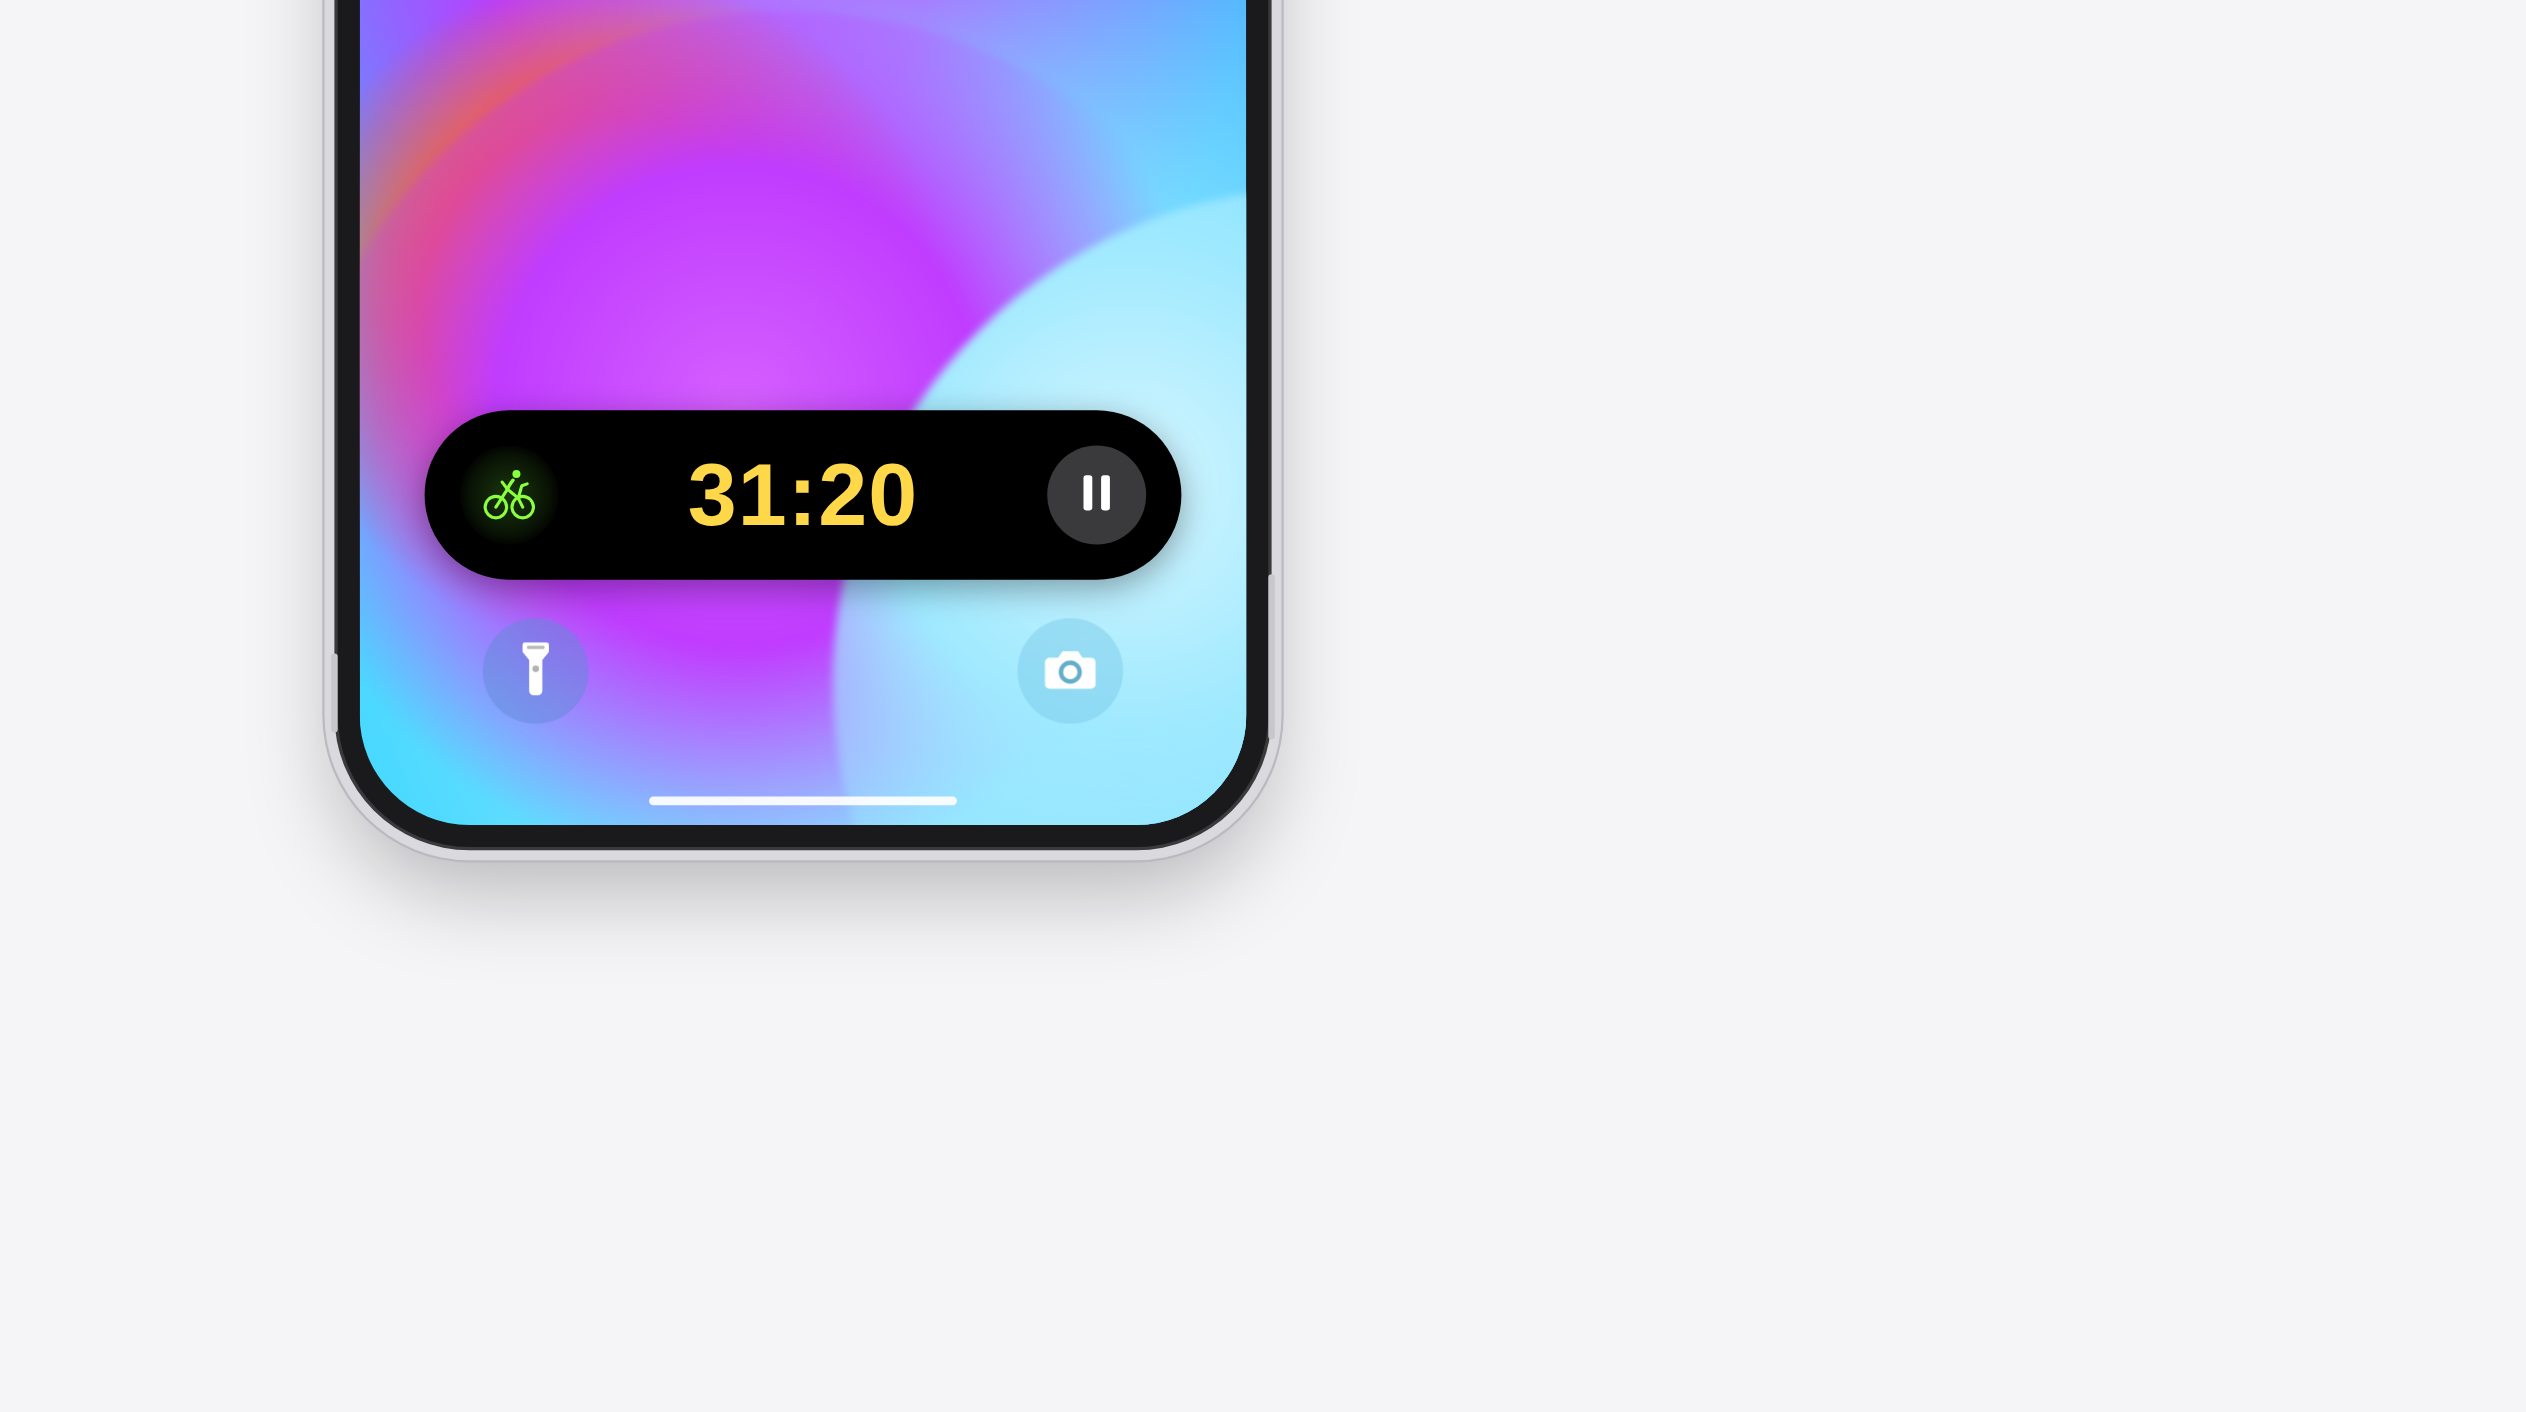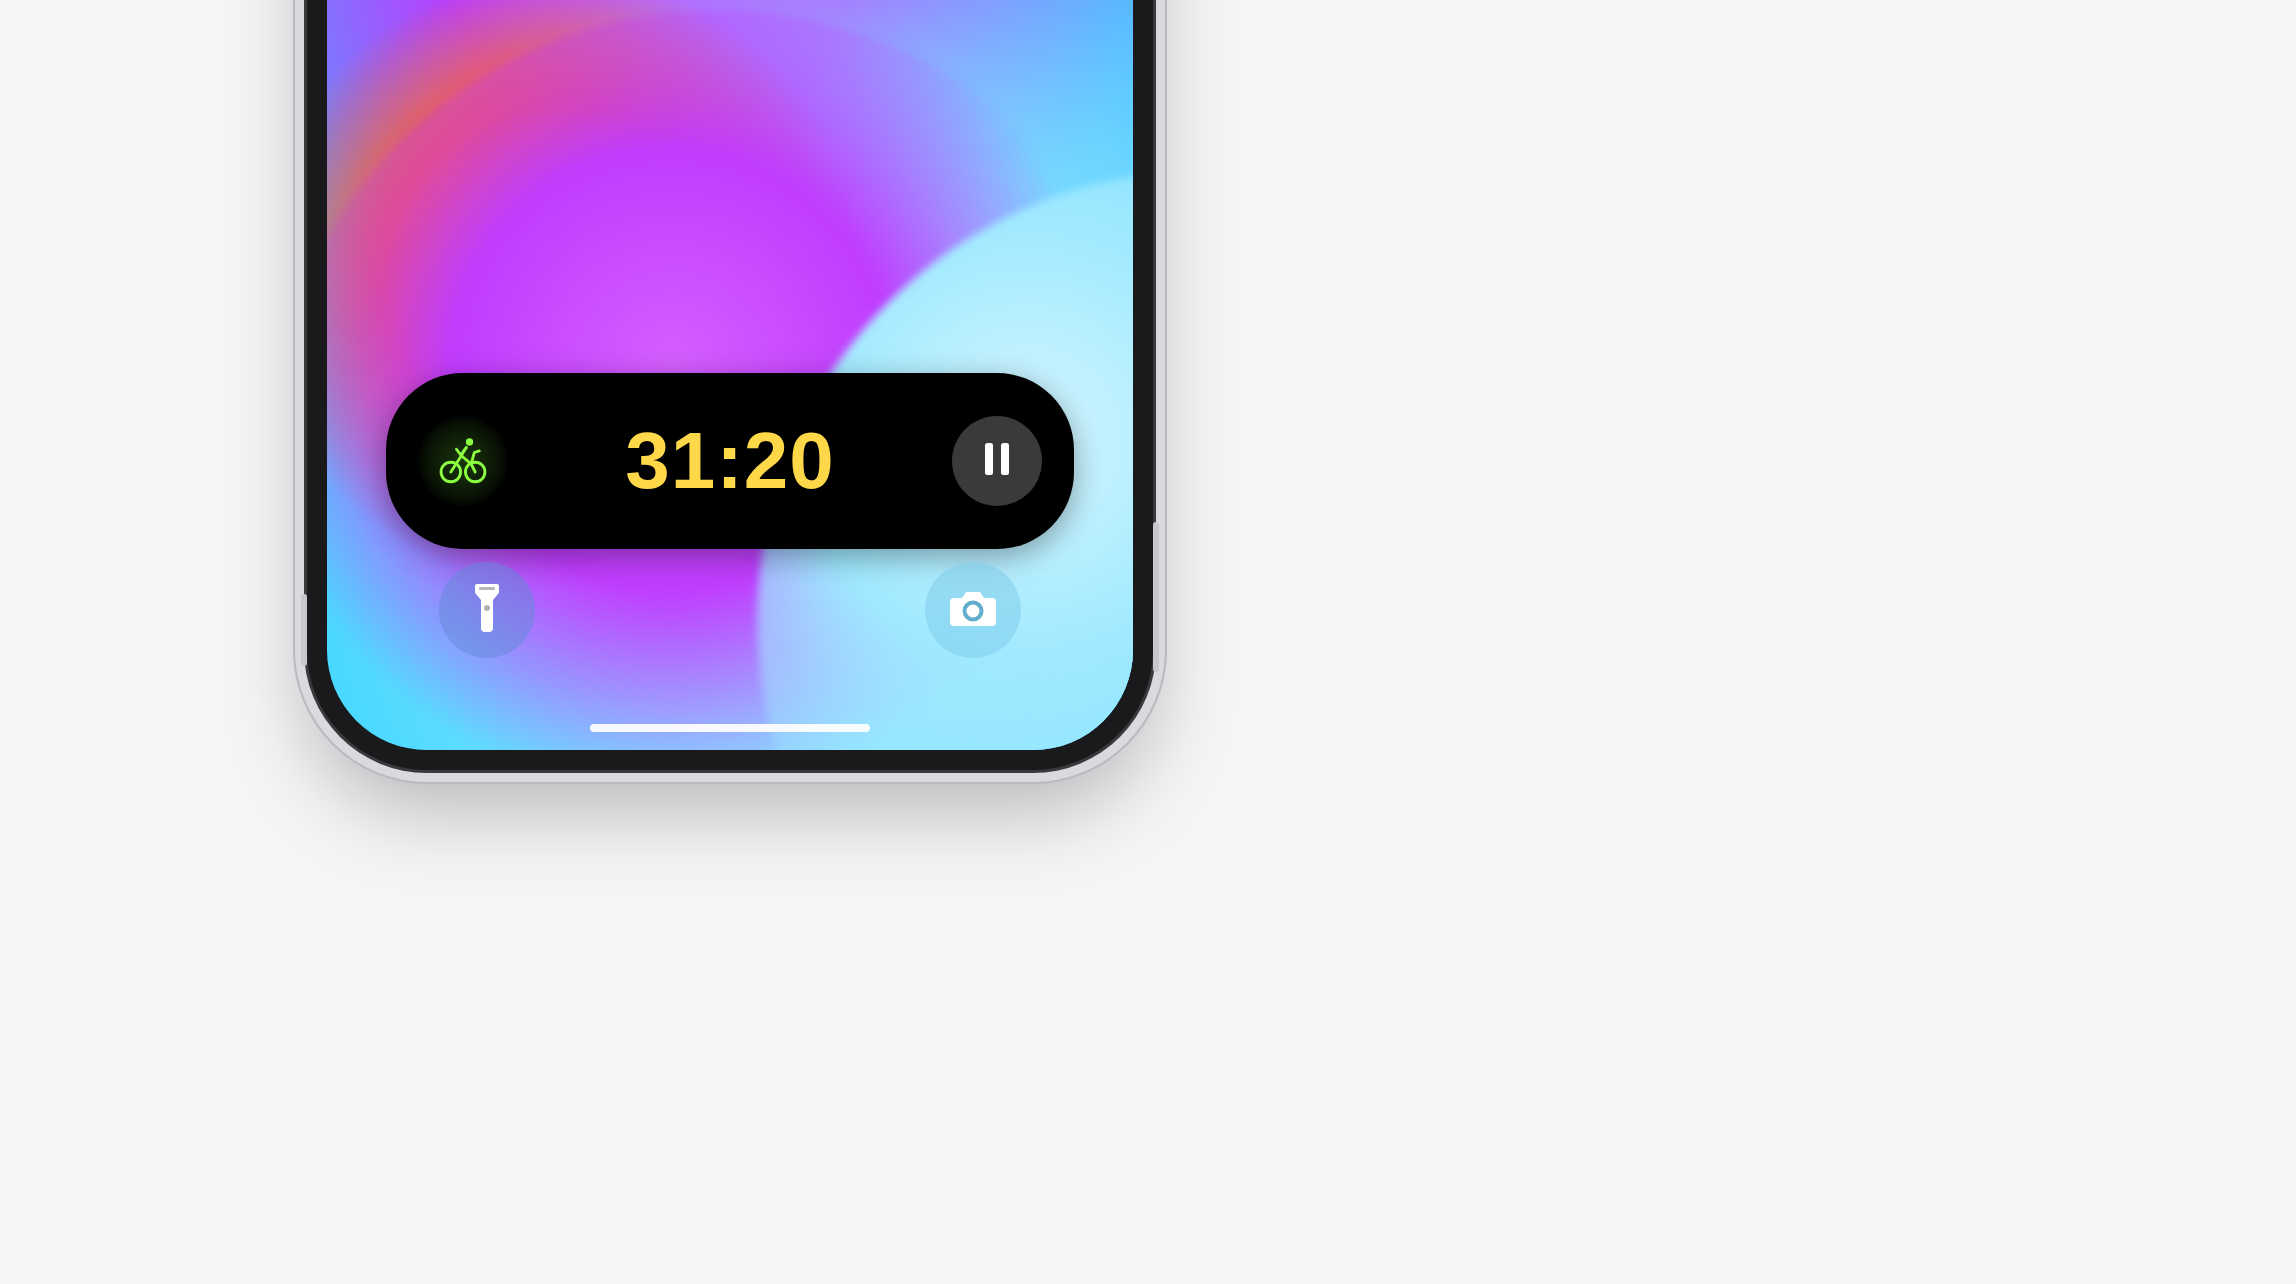--- a/index.html
+++ b/index.html
@@ -82,21 +82,21 @@
     background: radial-gradient(circle at 30% 30%, #d5f6ff 0%, #9fe9ff 25%, rgba(159,233,255,0) 55%);
     filter: blur(4px);
   }
 
   
   .live-activity {
     position: absolute;
     left: 59px;
     right: 59px;
     top: 1343px;
-    height: 176px;
+    height: 154px;
     background: #000;
     border-radius: 77px;
     display: flex;
     align-items: center;
     justify-content: space-between;
     padding: 0 32px;
     box-sizing: border-box;
     box-shadow: 0 8px 30px rgba(0,0,0,0.35);
     gap: 32px;
   }

